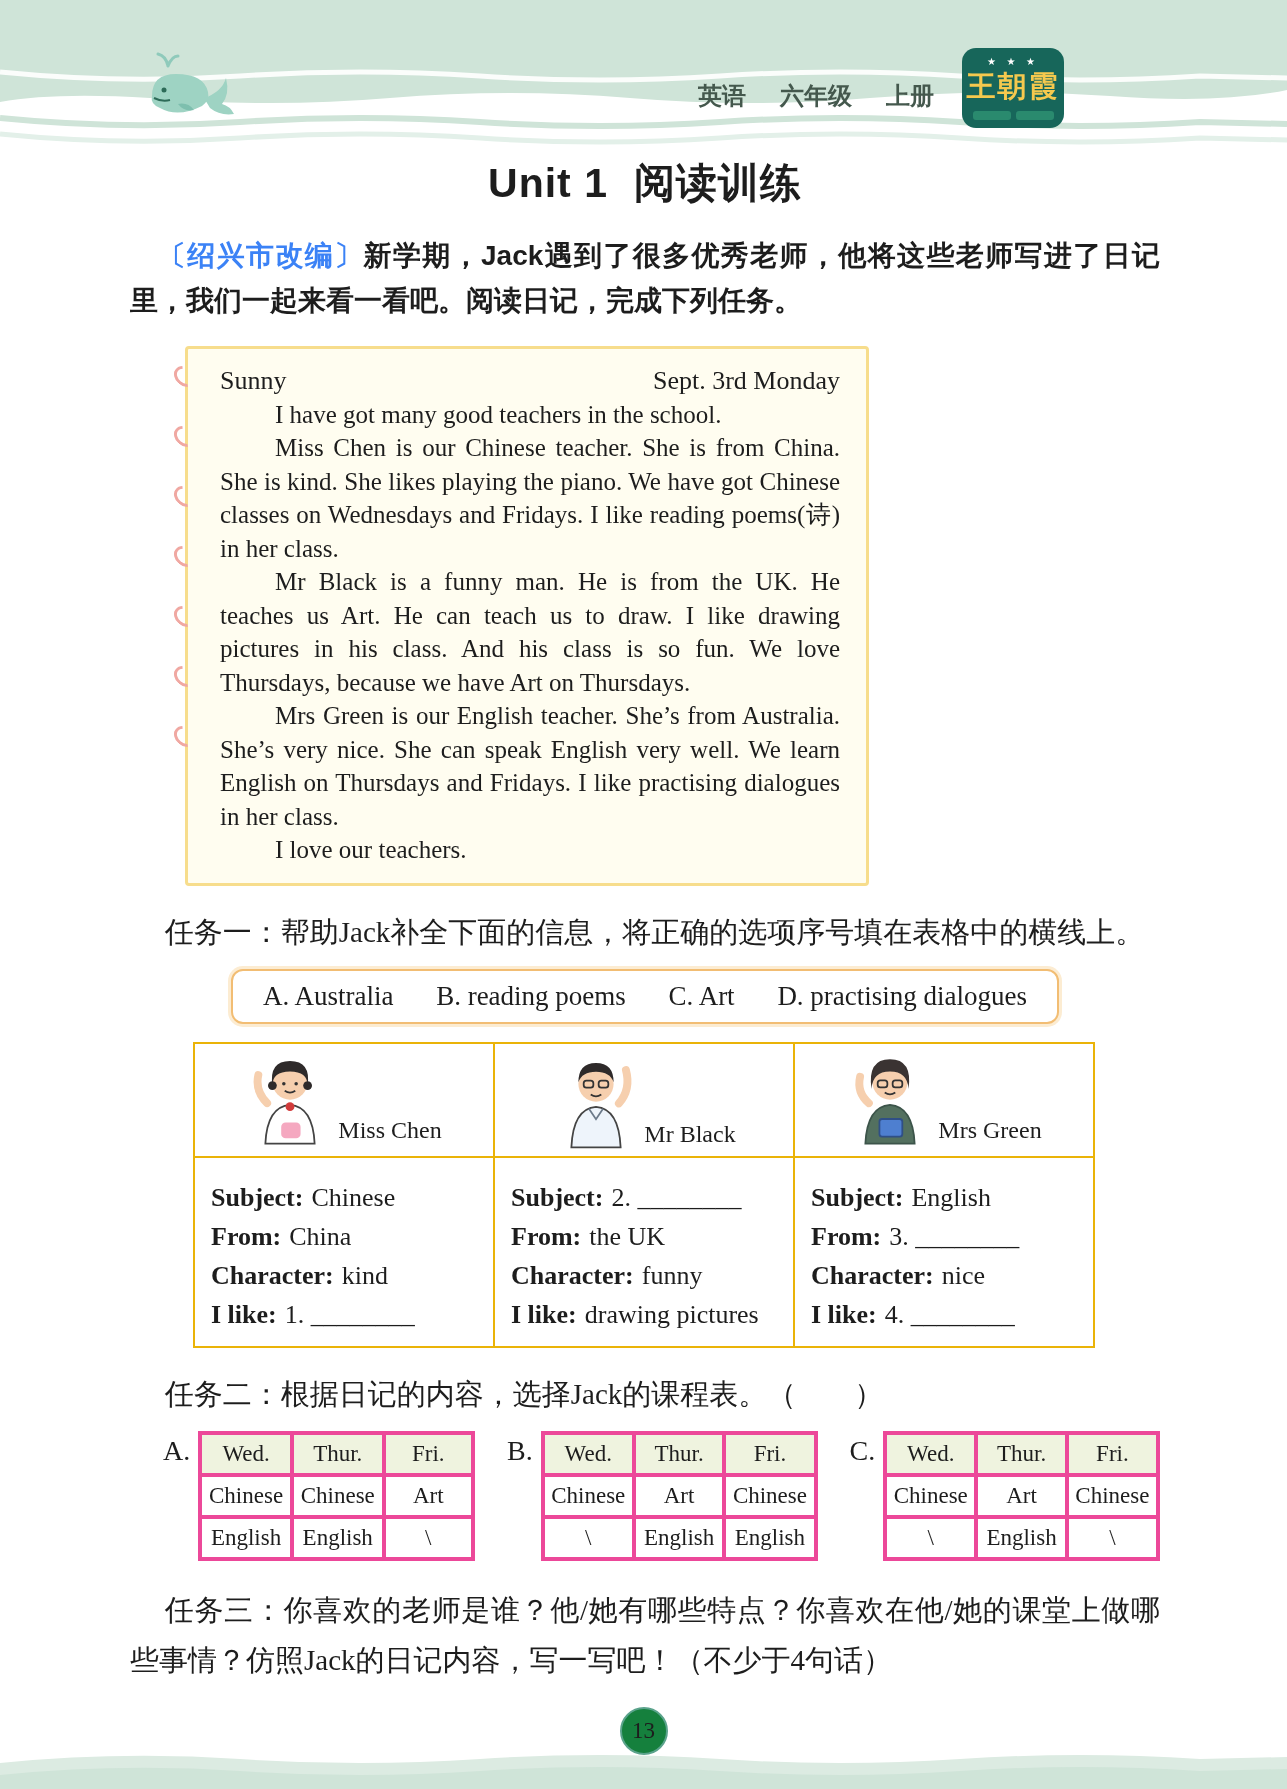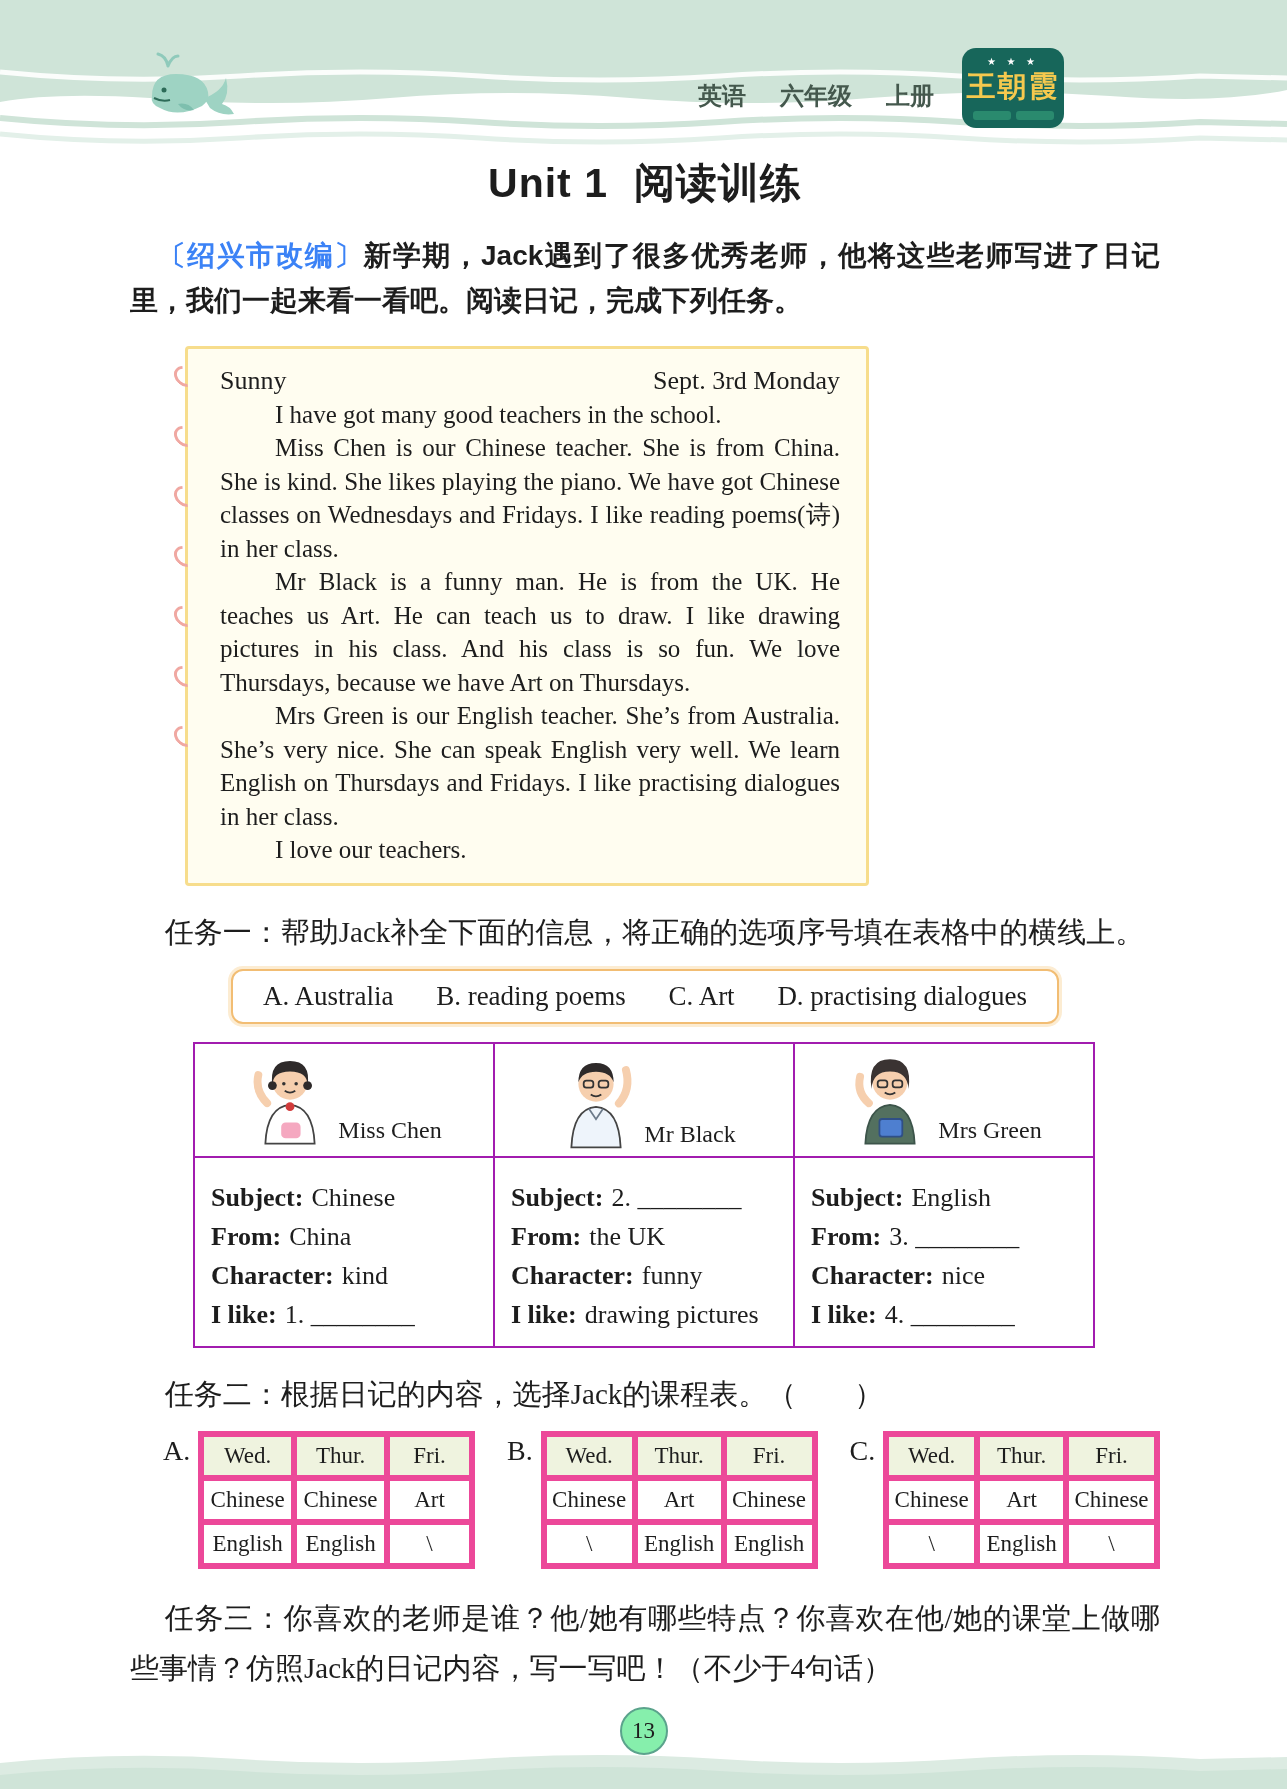--- a/index.html
+++ b/index.html
@@ -32,43 +32,43 @@
   .spiral{position:absolute;left:-15px;width:18px;height:13px;border:3.5px solid #f0a8a2;border-radius:50%;
           border-top-color:transparent;border-right-color:transparent;transform:rotate(40deg);}
   
   .task-label{font-size:29px;line-height:1.55;text-indent:1.2em;margin:24px 0 14px;}
   .options-box{width:fit-content;margin:4px auto 18px;border:2.5px solid #f2bd73;border-radius:12px;
                background:#fff;padding:10px 30px;font-size:27px;box-shadow:0 0 0 3px #fcecd2;}
   .options-box span{margin-right:36px;}
   .options-box span:last-child{margin-right:0;}
   
   table.tt{border-collapse:collapse;margin:12px 0 0 63px;}
-  table.tt td{border:2px solid #a21caf;width:300px;box-sizing:border-box;vertical-align:top;}
+  table.tt td{border:2px solid #eab308;width:300px;box-sizing:border-box;vertical-align:top;}
   td.teacher-cell{height:112px;vertical-align:bottom;padding:4px 8px 6px;}
   .teacher-wrap{display:flex;align-items:flex-end;justify-content:center;gap:4px;}
   .teacher-name{font-size:24px;padding-bottom:2px;white-space:nowrap;}
   td.info-cell{padding:20px 10px 12px 16px;}
   .info-line{font-size:26px;line-height:1.5;}
   .fl{font-weight:bold;margin-right:8px;}
   
   .schedule-row{display:flex;align-items:flex-start;gap:32px;margin:14px 0 0 33px;}
   .sched-group{display:flex;gap:8px;align-items:flex-start;}
   .sched-letter{font-size:28px;padding-top:4px;}
   table.sched{border-collapse:collapse;}
-  table.sched th,table.sched td{border:6px solid #ec4899;width:80px;height:36px;text-align:center;
+  table.sched th,table.sched td{border:4px solid #ec4899;width:80px;height:36px;text-align:center;
        font-size:23px;font-weight:normal;padding:1px 4px;background:#fff;}
   table.sched th{background:#eff3df;}
   
   .task3{font-size:29px;line-height:1.75;text-indent:1.2em;text-align:justify;margin:24px 0 0;}
   .write-lines{margin:44px 36px 0 34px;}
   .write-line{height:55px;border-bottom:2px solid #8f9699;}
   
   .page-num{position:absolute;bottom:34px;left:50%;transform:translateX(-50%);width:44px;height:44px;
             border:2px solid #5ba38c;border-radius:50%;display:flex;align-items:center;justify-content:center;
-            font-size:23px;background:#86efac;z-index:2;}
+            font-size:23px;background:#15803d;z-index:2;}
   .bottom-wave{position:absolute;bottom:0;left:0;z-index:1;}
 </style>
 </head>
 <body>
 
 <div class="page">
 
   <svg class="band-svg" width="1287" height="150" viewBox="0 0 1287 150" preserveAspectRatio="none">
     <path d="M0,0 H1287 V90 Q1220,104 1110,96 Q990,88 870,98 Q750,108 630,98 Q510,88 390,98 Q270,108 150,98 Q55,92 0,102 Z" fill="#cfe4d8"></path>
     <path d="M0,72 Q120,84 240,76 T480,76 T720,76 T960,76 T1200,76 L1287,78" fill="none" stroke="#ffffff" stroke-width="5" opacity="0.9"></path>

